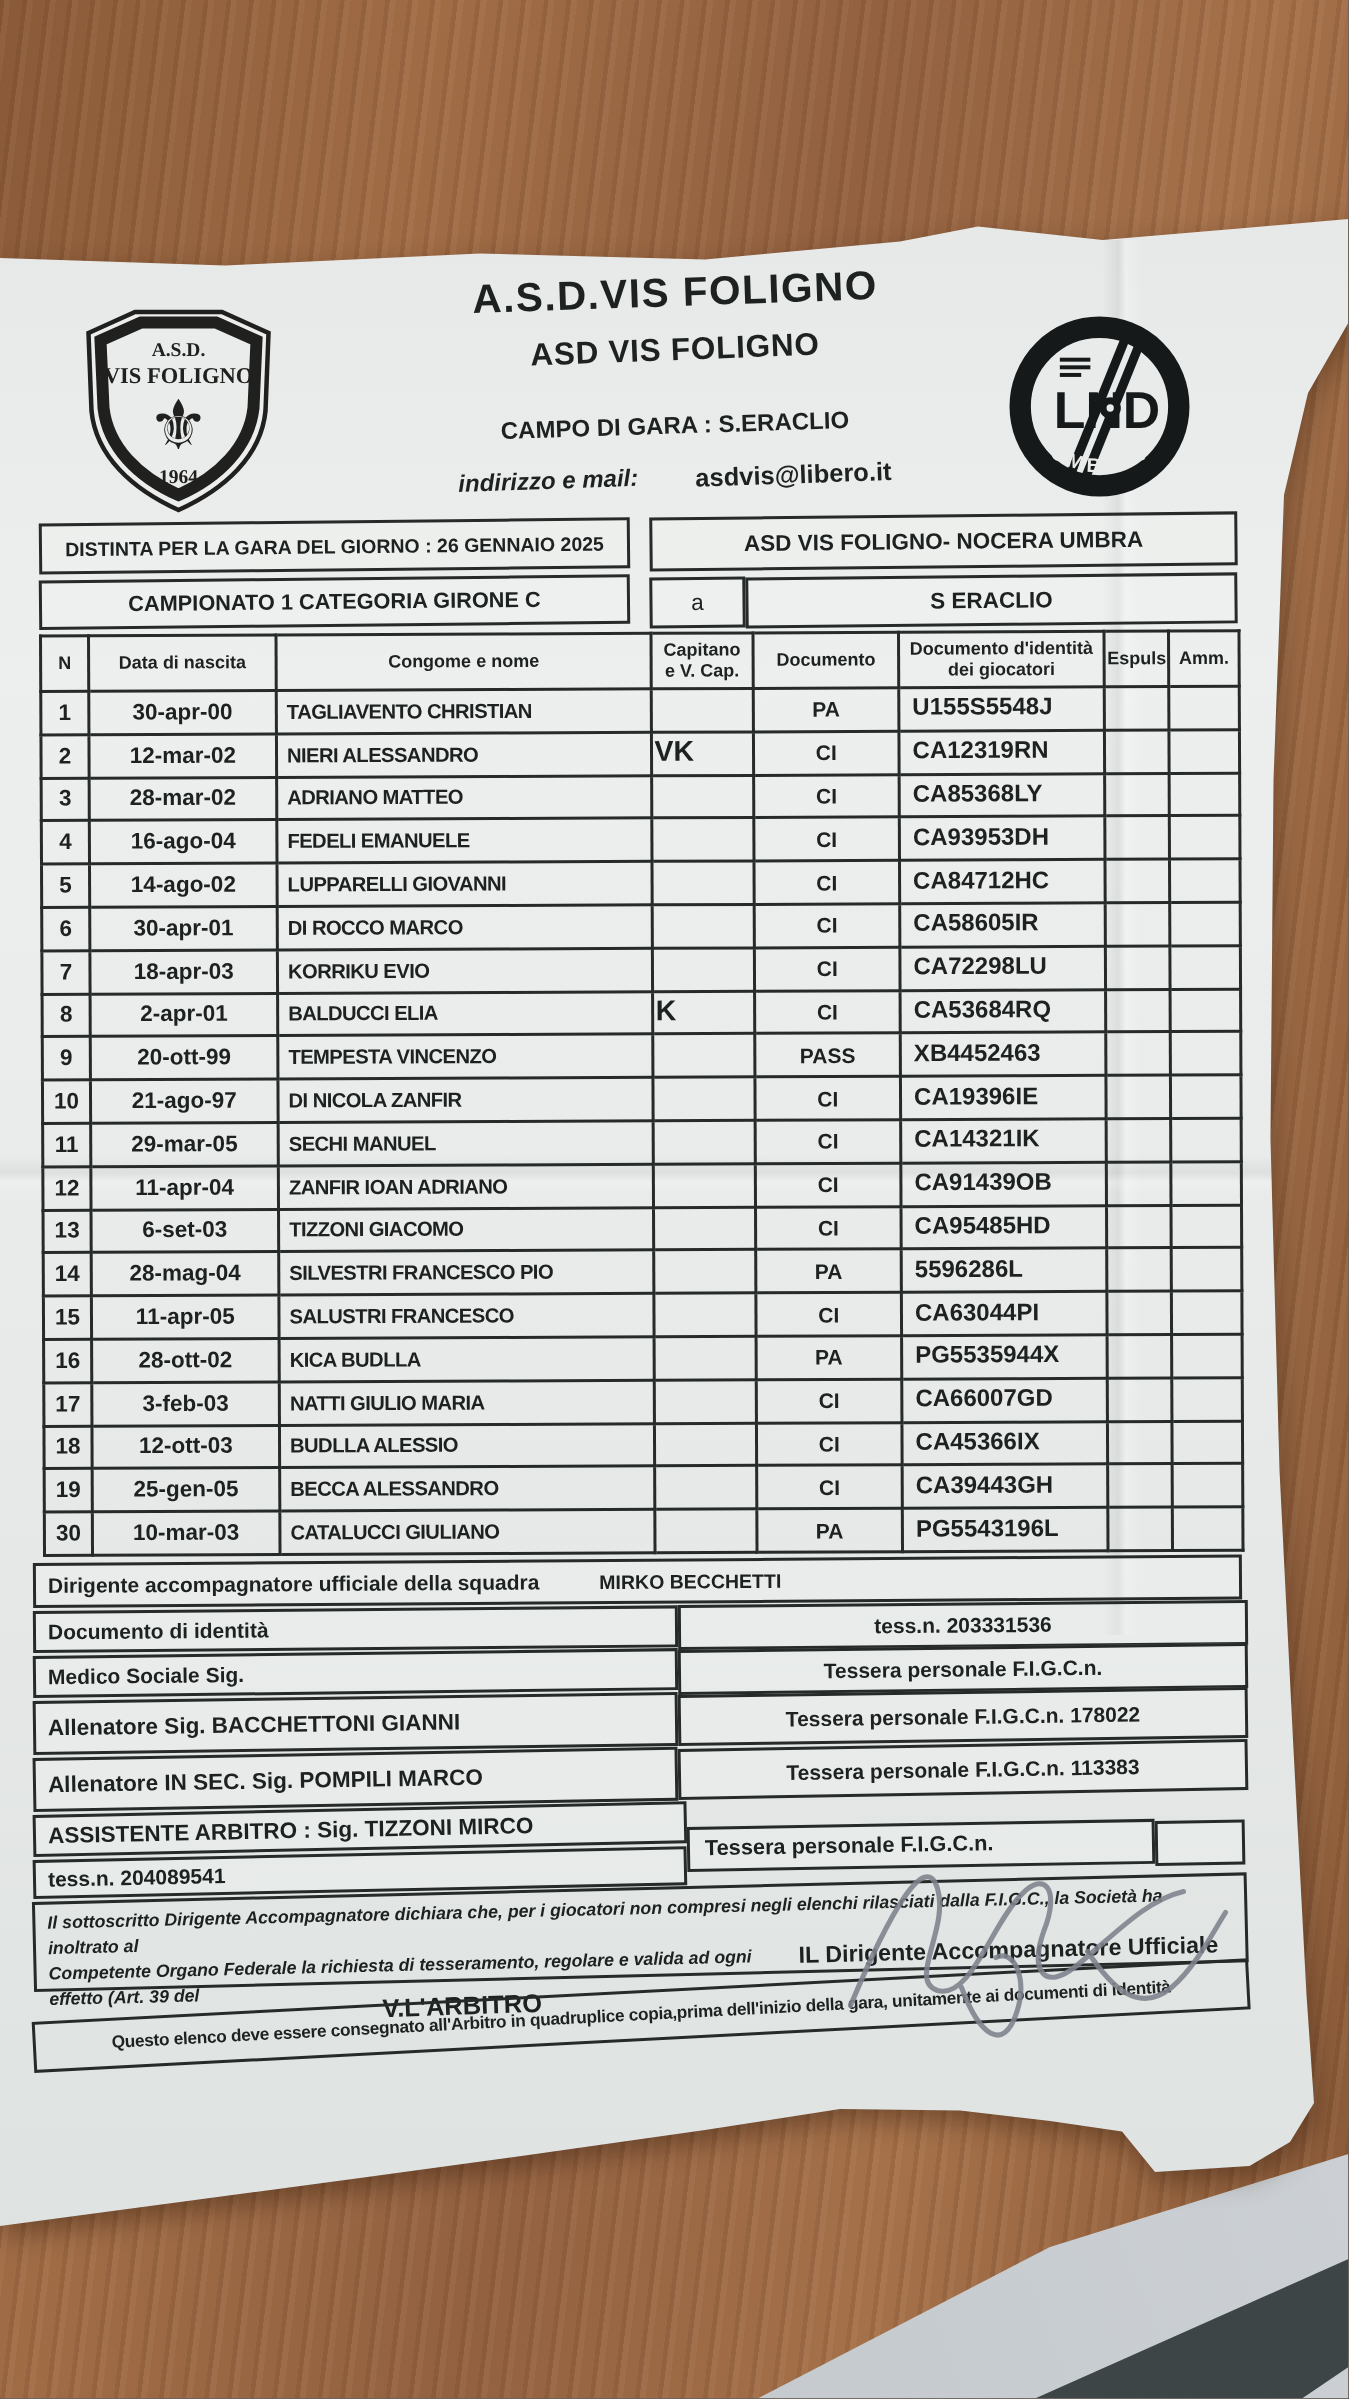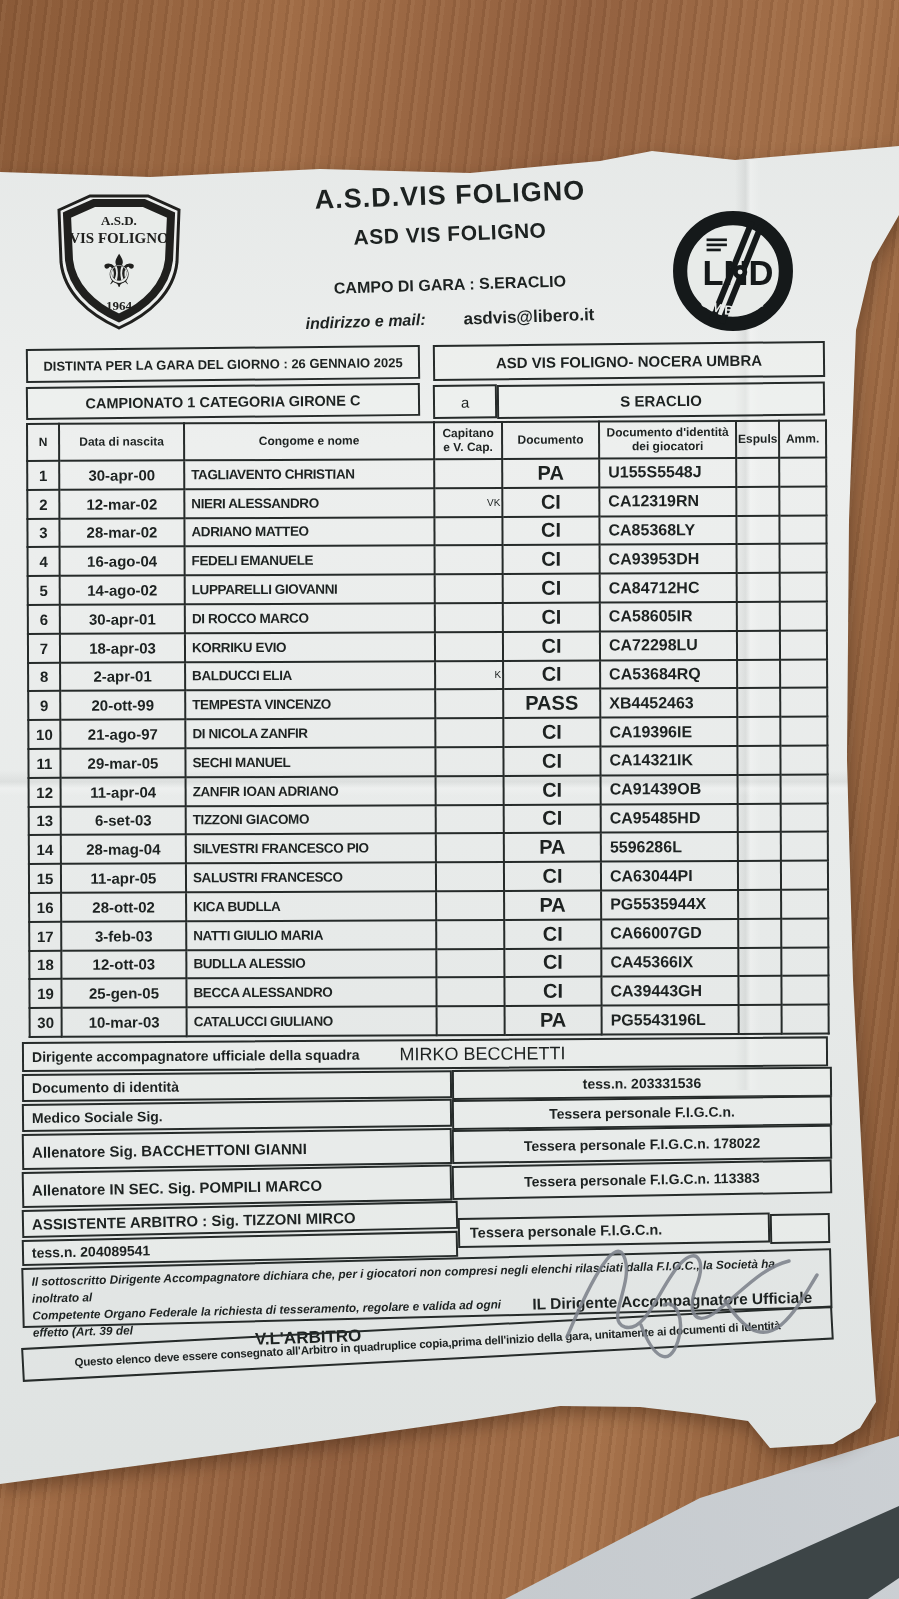--- a/index.html
+++ b/index.html
@@ -26,46 +26,46 @@
   .abs{position:absolute;}
   .ctr{text-align:center;}
   
   .club-title{left:200px;top:180px;width:500px;font-size:27px;font-weight:bold;letter-spacing:1px;transform:rotate(-2deg);}
   .club-subtitle{left:220px;top:222px;width:460px;font-size:21px;font-weight:bold;letter-spacing:.5px;transform:rotate(-2.2deg);}
   .campo{left:230px;top:276px;width:440px;font-size:16px;font-weight:bold;transform:rotate(-1.8deg);}
   .email-row{left:170px;top:310px;width:560px;display:flex;justify-content:center;gap:38px;transform:rotate(-2deg);}
   .email-label{font-size:16px;font-weight:bold;font-style:italic;}
   .email-value{font-size:17px;font-weight:bold;}
   
-  .crest{left:50px;top:186px;width:138px;height:150px;}
+  .crest{left:50px;top:198px;width:138px;height:150px;}
   .lnd{left:672px;top:210px;width:122px;height:122px;}
   
   .box{border:2px solid #262b2a;background:rgba(240,243,242,.35);box-sizing:border-box;
        display:flex;align-items:center;transform-origin:left center;}
   .box.ctr{justify-content:center;}
   .band-a-left{left:26px;top:349px;width:394px;height:34px;font-size:13px;font-weight:bold;transform:rotate(-.6deg);}
   .band-a-right{left:433px;top:345px;width:392px;height:36px;font-size:15px;font-weight:bold;transform:rotate(-.6deg);}
   .band-b-left{left:26px;top:387px;width:394px;height:33px;font-size:14.5px;font-weight:bold;transform:rotate(-.6deg);}
   .band-b-mid{left:433px;top:385px;width:64px;height:34px;font-size:15px;transform:rotate(-.6deg);}
   .band-b-right{left:497px;top:385px;width:328px;height:34px;font-size:15px;font-weight:bold;transform:rotate(-.6deg);}
   
   .roster{left:26px;top:423px;transform:rotate(-.25deg);transform-origin:left top;}
   table{border-collapse:collapse;table-layout:fixed;width:799px;}
   th,td{border:2px solid #262b2a;box-sizing:border-box;overflow:hidden;}
   thead th{height:37px;font-size:12px;font-weight:bold;white-space:pre-line;line-height:1.15;vertical-align:middle;}
   tbody td{height:28.8px;vertical-align:middle;}
   .c-n{text-align:center;font-size:15px;font-weight:bold;}
   .c-birth{text-align:center;font-size:15px;font-weight:bold;}
   .c-name{text-align:left;padding-left:6px;font-size:13.5px;font-weight:bold;letter-spacing:-.4px;}
-  .c-cap{text-align:right;font-size:10px;font-weight:normal;}
-  .c-doc{text-align:center;font-size:20px;font-weight:bold;}
+  .c-cap{text-align:left;font-size:19px;font-weight:bold;}
+  .c-doc{text-align:center;font-size:14px;font-weight:bold;}
   .c-doc_id{text-align:left;padding-left:8px;font-size:16px;font-weight:bold;}
   
   .off-label{font-size:14px;font-weight:bold;padding-left:8px;}
-  .off-name{font-size:18px;font-weight:normal;}
+  .off-name{font-size:13px;font-weight:bold;}
   .r1{left:22px;top:1042px;width:806px;height:30px;gap:40px;transform:rotate(-.4deg);}
   .r2l{left:22px;top:1074px;width:430px;height:28px;transform:rotate(-.5deg);}
   .r2r{left:452px;top:1070px;width:380px;height:30px;font-size:14px;font-weight:bold;transform:rotate(-.5deg);}
   .r3l{left:22px;top:1104px;width:430px;height:28px;transform:rotate(-.7deg);}
   .r3r{left:452px;top:1100px;width:380px;height:30px;font-size:14px;font-weight:bold;transform:rotate(-.7deg);}
   .r4l{left:22px;top:1134px;width:430px;height:36px;font-size:15px;transform:rotate(-.8deg);}
   .r4r{left:452px;top:1130px;width:380px;height:34px;font-size:14px;font-weight:bold;transform:rotate(-.8deg);}
   .r5l{left:22px;top:1172px;width:430px;height:36px;font-size:15px;transform:rotate(-1deg);}
   .r5r{left:452px;top:1166px;width:380px;height:34px;font-size:14px;font-weight:bold;transform:rotate(-1deg);}
   .r6a{left:22px;top:1210px;width:436px;height:28px;font-size:15px;transform:rotate(-1.2deg);}

